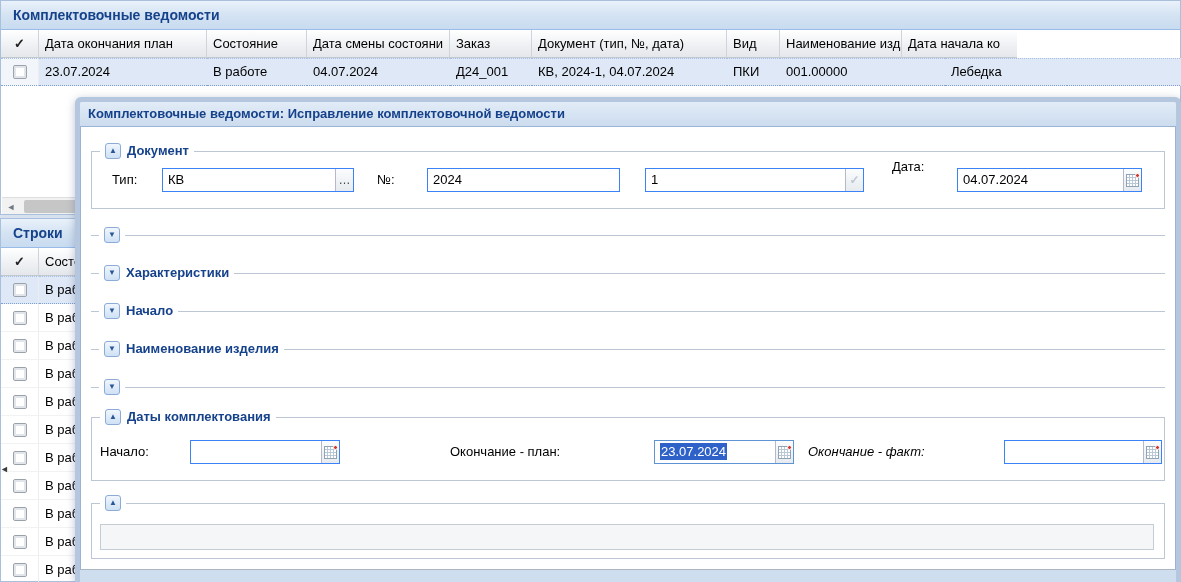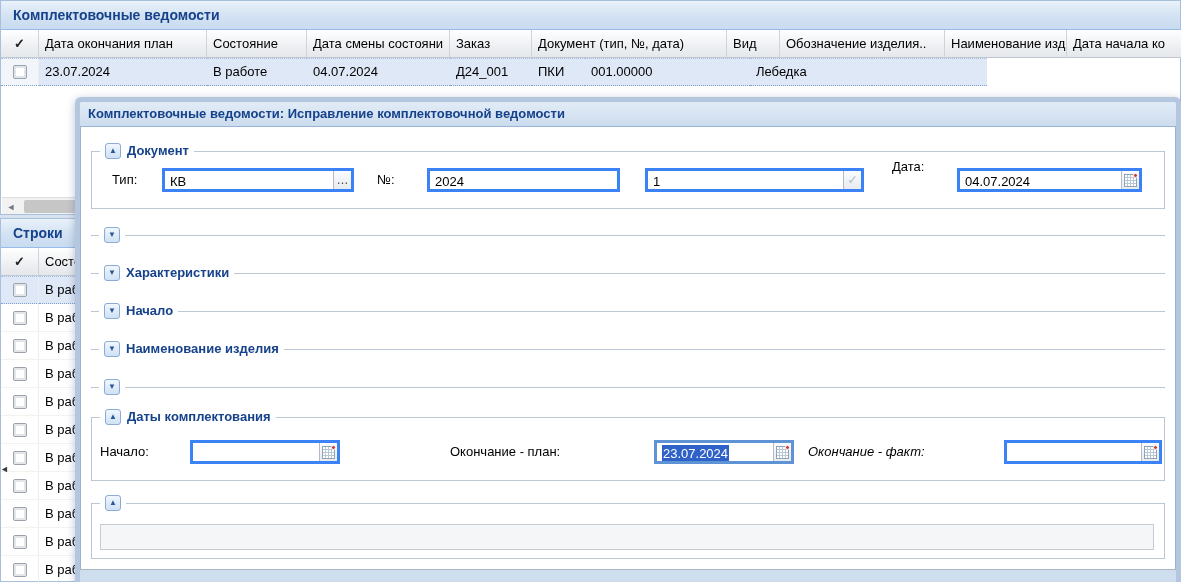--- a/index.html
+++ b/index.html
@@ -48,21 +48,21 @@
   .fs-legend { position:absolute; top:-9px; left:8px; background:#fff; padding:0 5px; display:flex; align-items:center; gap:6px; }
   .fs-legend .lbl { font-weight:bold; color:#15428b; font-size:13px; line-height:16px; white-space:nowrap; }
   .tog { width:16px; height:16px; border:1px solid #8cabd6; border-radius:3px; background:linear-gradient(#f0f6fd,#cfe1f5);
     color:#2b5797; font-size:8px; line-height:14px; text-align:center; flex:none; }
   .fs-line { position:relative; height:20px; margin:0 0; }
   .fs-line::before { content:""; position:absolute; left:0; right:0; top:10px; border-top:1px solid #bcc6d4; }
   .fs-line .fs-legend { top:2px; }
 
   
   .flabel { position:absolute; height:24px; line-height:24px; font-size:13px; color:#000; white-space:nowrap; }
-  .tf { position:absolute; height:24px; border:3px solid #3b82f6; background:#fff; display:flex;gap:21px; }
+  .tf { position:absolute; height:24px; border:1px solid #3b82f6; background:#fff; display:flex;gap:21px; }
   .tf .val { flex:1; padding:0 5px; line-height:22px; font-size:13px; white-space:nowrap; overflow:hidden; }
   .tf.focused { border-color:#5e94d6; }
   .tf .sel { background:#2e62c9; color:#fff; padding:1px 1px; }
   .trigger { flex:none; width:18px; border-left:1px solid #b5b8c8; background:linear-gradient(#fbfcfd,#e7ebef);
     display:flex; align-items:center; justify-content:center; color:#444; font-size:12px; line-height:10px; }
   .trigger.dim { color:#bcc7d2; font-weight:bold; }
   .cal { position:relative; width:13px; height:13px; border:1px solid #90a2b5; background:
       repeating-linear-gradient(to right, transparent 0 2px, #b9c7d6 2px 3px),
       repeating-linear-gradient(to bottom, transparent 0 2px, #b9c7d6 2px 3px), #fff; }
   .cal .dot { position:absolute; right:-2px; top:-2px; width:5px; height:5px; border-radius:50%; background:#d0382c; border:1px solid #fff; }
@@ -76,32 +76,32 @@
   <div class="grid-hdr">
     <div class="grid-hdr-cell checker hdr-check">
         <span>✓</span>
       </div>
     <div class="grid-hdr-cell" style="width:168px">Дата окончания план</div>
     <div class="grid-hdr-cell" style="width:100px">Состояние</div>
     <div class="grid-hdr-cell" style="width:143px">Дата смены состояни</div>
     <div class="grid-hdr-cell" style="width:82px">Заказ</div>
     <div class="grid-hdr-cell" style="width:195px">Документ (тип, №, дата)</div>
     <div class="grid-hdr-cell" style="width:53px">Вид</div>
-    <div class="grid-hdr-cell" style="width:165px">Обозначение изделия..</div>
     <div class="grid-hdr-cell" style="width:122px">Наименование изд</div>
     <div class="grid-hdr-cell" style="width:115px;border-right:none">Дата начала ко</div>
   </div>
   <div class="grid-row row-selected">
     <div class="grid-cell checker checker-white">
         <span class="cb"></span>
       </div>
     <div class="grid-cell" style="width:168px">23.07.2024</div>
     <div class="grid-cell" style="width:100px">В работе</div>
     <div class="grid-cell" style="width:143px">04.07.2024</div>
     <div class="grid-cell" style="width:82px">Д24_001</div>
+    <div class="grid-cell" style="width:195px">КВ, 2024-1, 04.07.2024</div>
     <div class="grid-cell" style="width:53px">ПКИ</div>
     <div class="grid-cell" style="width:165px">001.00000</div>
     <div class="grid-cell" style="width:122px">Лебедка</div>
     <div class="grid-cell" style="width:115px"></div>
   </div>
   <div class="hscroll" style="top:196px;width:1178px;">
     <div class="sbtn">
         <span>◄</span>
       </div>
     <div class="thumb"></div>

